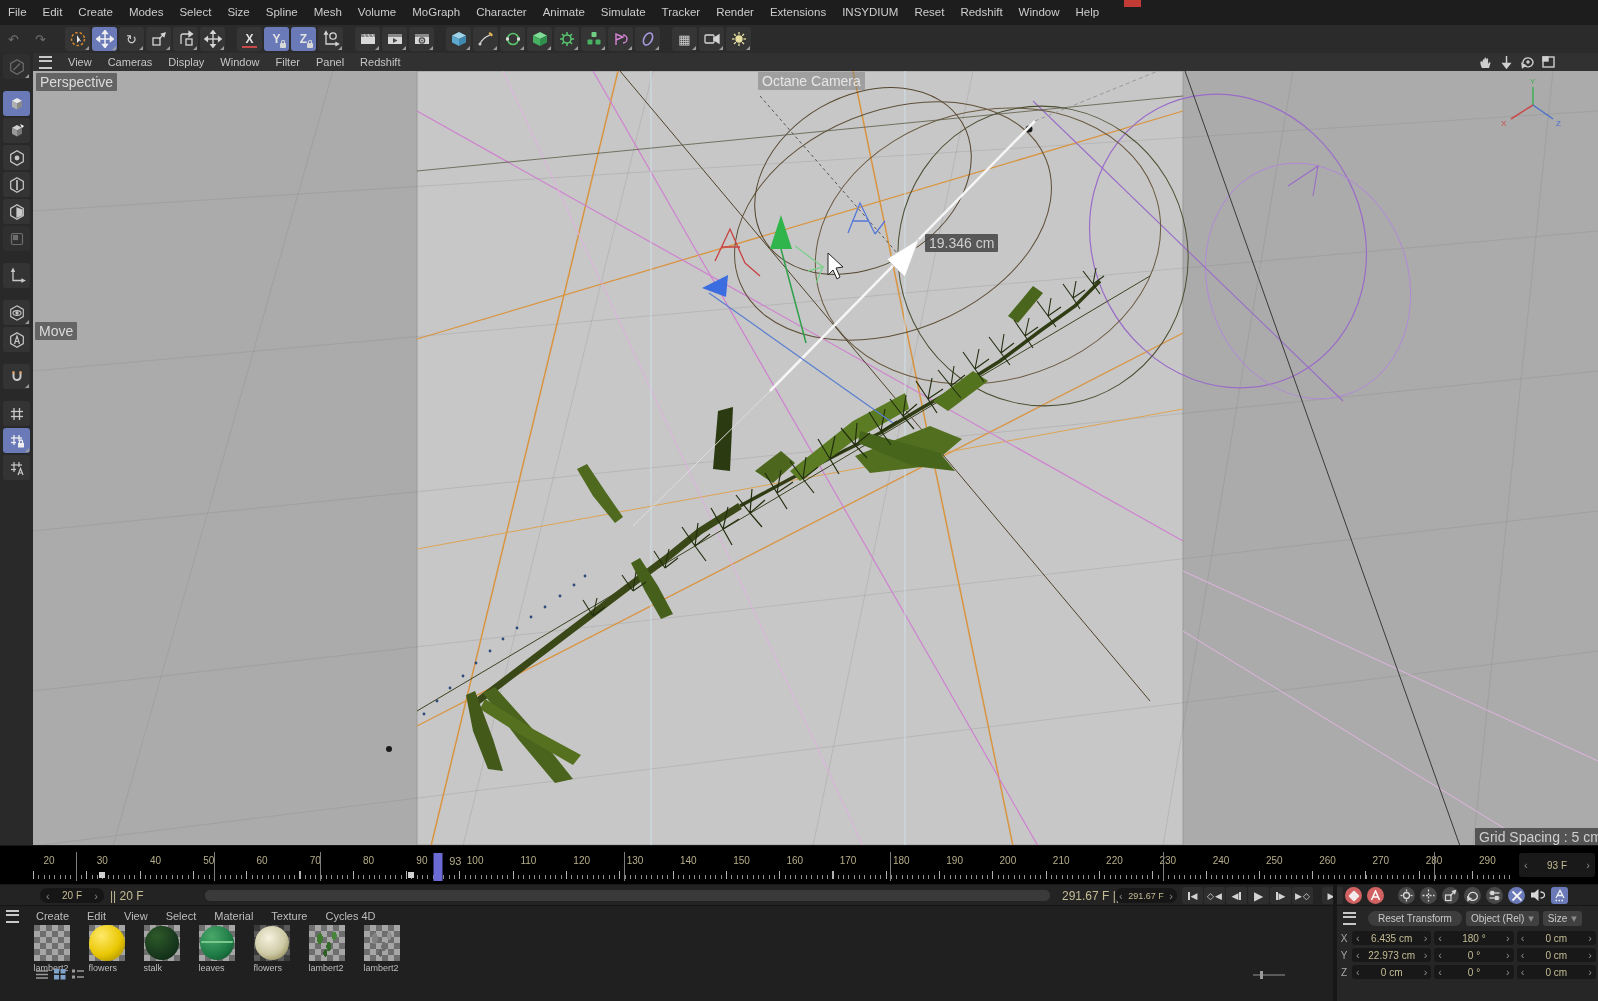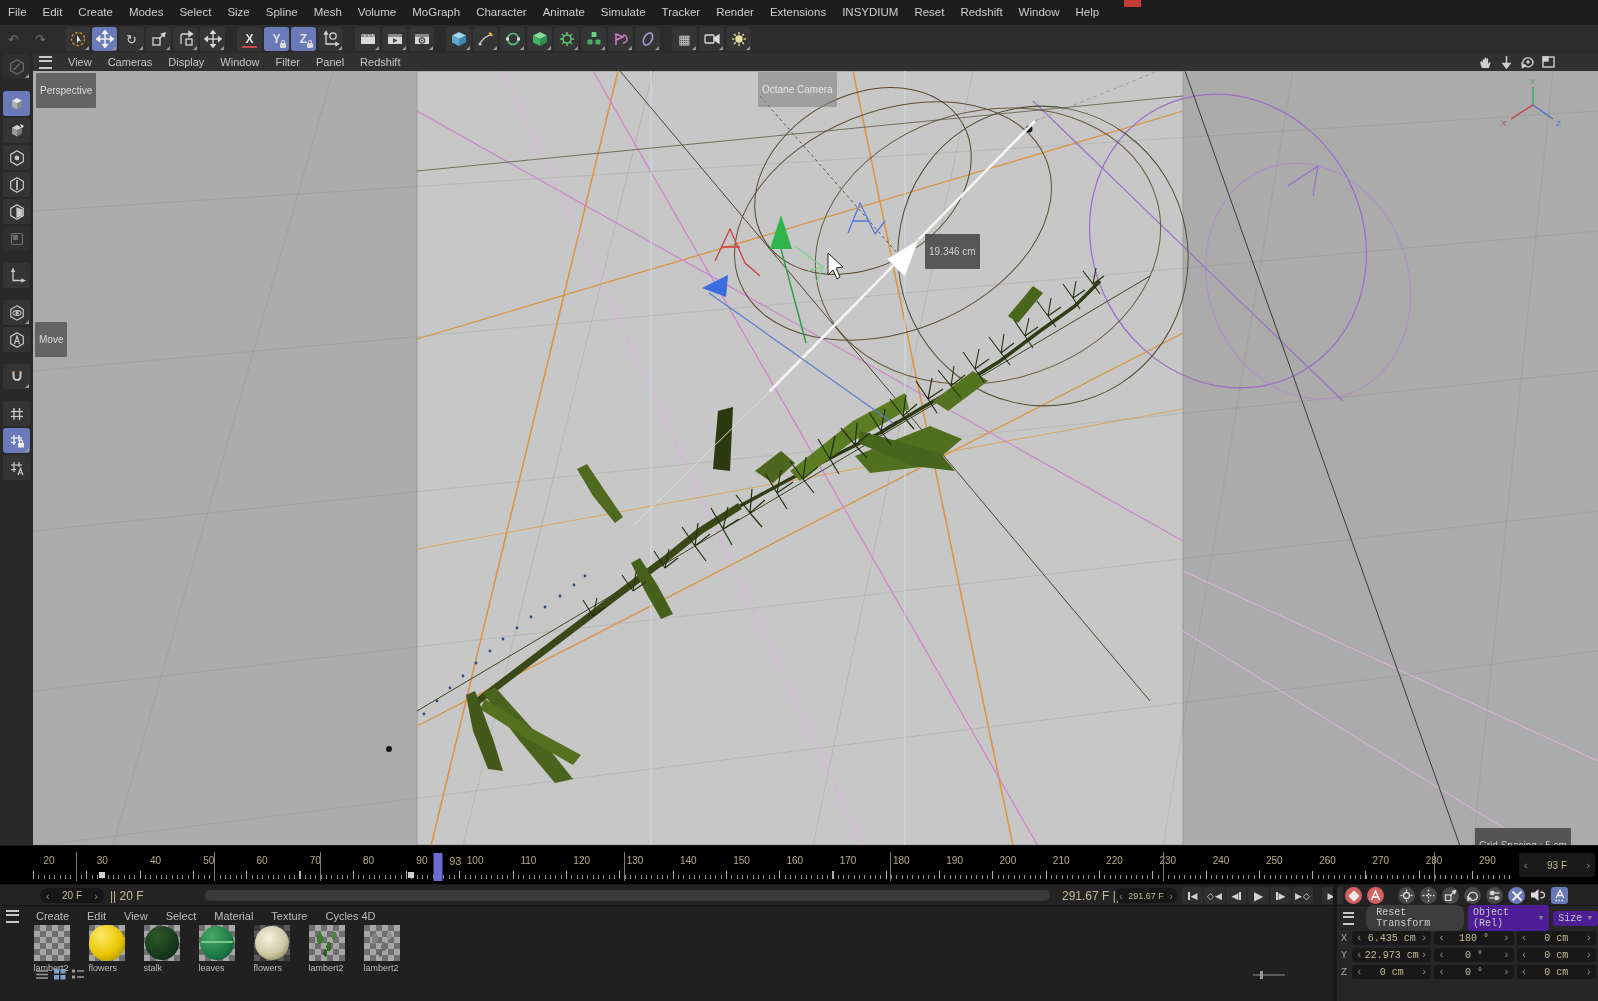--- a/index.html
+++ b/index.html
@@ -27,21 +27,21 @@
   .pbtn.active{background:#6a7ab8;}
   .pbtn.dis{background:#2f2f2f;}
   .pgap{height:10px;}
   
   #vpmenu{position:absolute;left:33px;top:53px;width:1565px;height:18px;background:#313131;display:flex;align-items:center;border-bottom:1px solid #1c1c1c;}
   .vp-item{padding:0 8px;font-size:11px;color:#c6c6c6;}
   .burger{width:13px;height:9px;margin:0 8px 0 6px;border-top:2px solid #c8c8c8;border-bottom:2px solid #c8c8c8;position:relative;}
   .burger::after{content:"";position:absolute;left:0;top:2.5px;width:100%;height:2px;background:#c8c8c8;}
   #vp-nav-icons{margin-left:auto;margin-right:42px;display:flex;gap:6px;}
   #viewport{position:absolute;left:33px;top:71px;width:1565px;height:774px;background:#ababab;overflow:hidden;}
-  .chip{position:absolute;font-size:10px;padding:12px 4px;border-radius:1px;white-space:nowrap;}
+  .chip{position:absolute;font-size:14px;padding:1px 4px;border-radius:1px;white-space:nowrap;}
   .chip.dark{background:rgba(80,80,80,.78);color:#dcdcdc;}
   .chip.cam{background:rgba(125,125,125,.55);color:#e6e6e6;}
   .chip.tip{background:rgba(72,72,72,.88);color:#cfcfcf;}
   
   #ruler{position:absolute;left:0;top:845px;width:1598px;height:39px;background:#000000;border-top:1px solid #161616;}
   #ruler-strip{position:absolute;left:33px;right:84px;top:0;height:39px;}
   .tl-num{position:absolute;top:9px;transform:translateX(-50%);font-size:10px;color:#b6ae8a;}
   .ticks{position:absolute;left:0;right:0;bottom:6px;height:8px;
     background-image:repeating-linear-gradient(90deg,#8e8e8e 0 1px,transparent 1px 5.33px);background-size:100% 4px;background-position:0 100%;background-repeat:no-repeat;}
   .ticks10{position:absolute;left:0;right:0;bottom:6px;height:8px;
@@ -91,24 +91,24 @@
        radial-gradient(3px 6px at 45% 78%,#2d5c24 60%,transparent 62%);}
   .thumb.plant2::before{filter:grayscale(1) brightness(1.25);}
   .mat-label{font-size:9px;color:#bdbdbd;margin-top:2px;width:36px;overflow:hidden;white-space:nowrap;text-align:left;}
   #mat-view-icons{position:absolute;left:36px;top:63px;display:flex;gap:6px;}
   .mini{width:12px;height:11px;}
   #mat-slider{position:absolute;left:1253px;top:65px;width:32px;height:8px;}
   #mat-slider .track{position:absolute;left:0;right:0;top:3px;height:2px;background:#5a5a5a;}
   #mat-slider .handle{position:absolute;left:7px;top:0;width:3px;height:8px;background:#9a9a9a;}
   #panel-divider{position:absolute;left:1333px;top:884px;width:4px;height:117px;background:#171717;}
   
-  #coords{position:absolute;left:1337px;top:905px;width:261px;height:96px;background:#262626;border-top:1px solid #161616;font-size:10px;font-family:Liberation Mono, monospace;}
+  #coords{position:absolute;left:1337px;top:905px;width:261px;height:96px;background:#262626;border-top:1px solid #161616;font-size:10px;}
   #coords-top{display:flex;align-items:center;height:20px;padding-top:2px;gap:4px;}
   .pill{background:#3d3d3d;border-radius:8px;padding:2px 10px;color:#c9c9c9;font-size:10px;}
-  .drop{background:#4c1d95;border-radius:3px;padding:2px 5px;color:#c9c9c9;font-size:10px;display:flex;align-items:center;gap:4px;}
+  .drop{background:#404040;border-radius:3px;padding:2px 5px;color:#c9c9c9;font-size:10px;display:flex;align-items:center;gap:4px;}
   .crow{display:flex;align-items:center;gap:3px;margin:3px 2px 0 2px;}
   .axlbl{width:10px;text-align:center;color:#a8a8a8;}
   .spin{flex:1;height:14px;background:#181818;border-radius:3px;display:flex;align-items:center;justify-content:space-between;padding:0 4px;}
   svg text{font-family:"Liberation Sans",sans-serif;}
 </style>
 </head>
 <body>
 
 <div id="menubar">
     <span class="menu-item">File</span>

